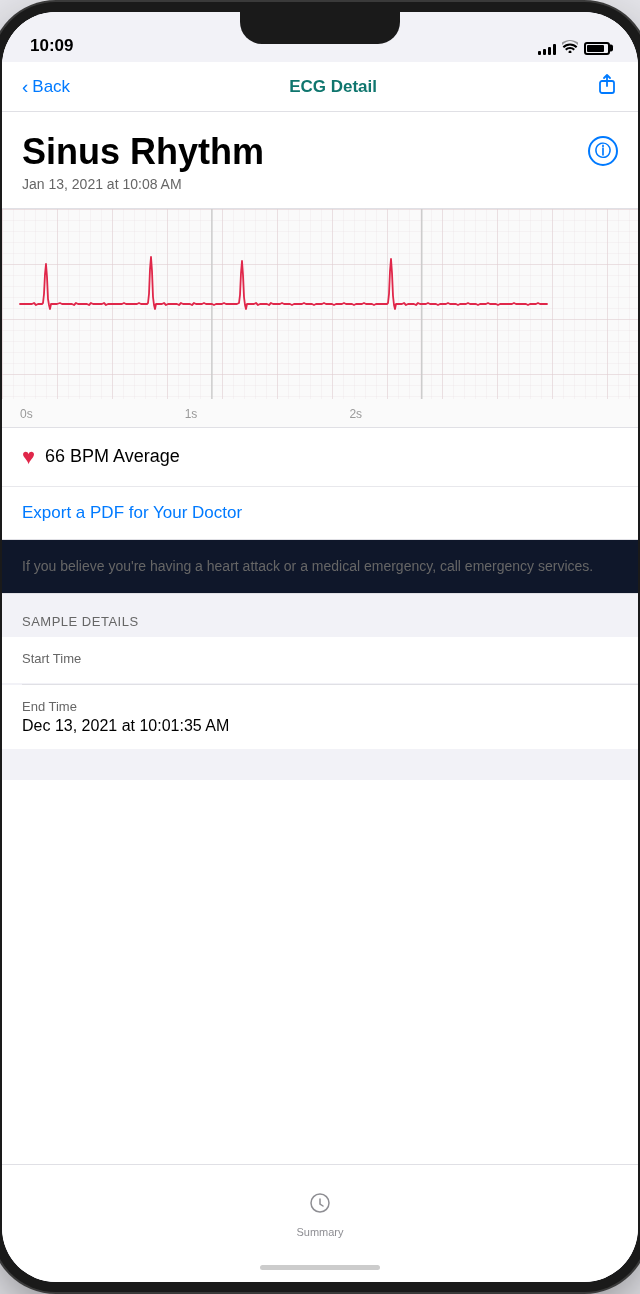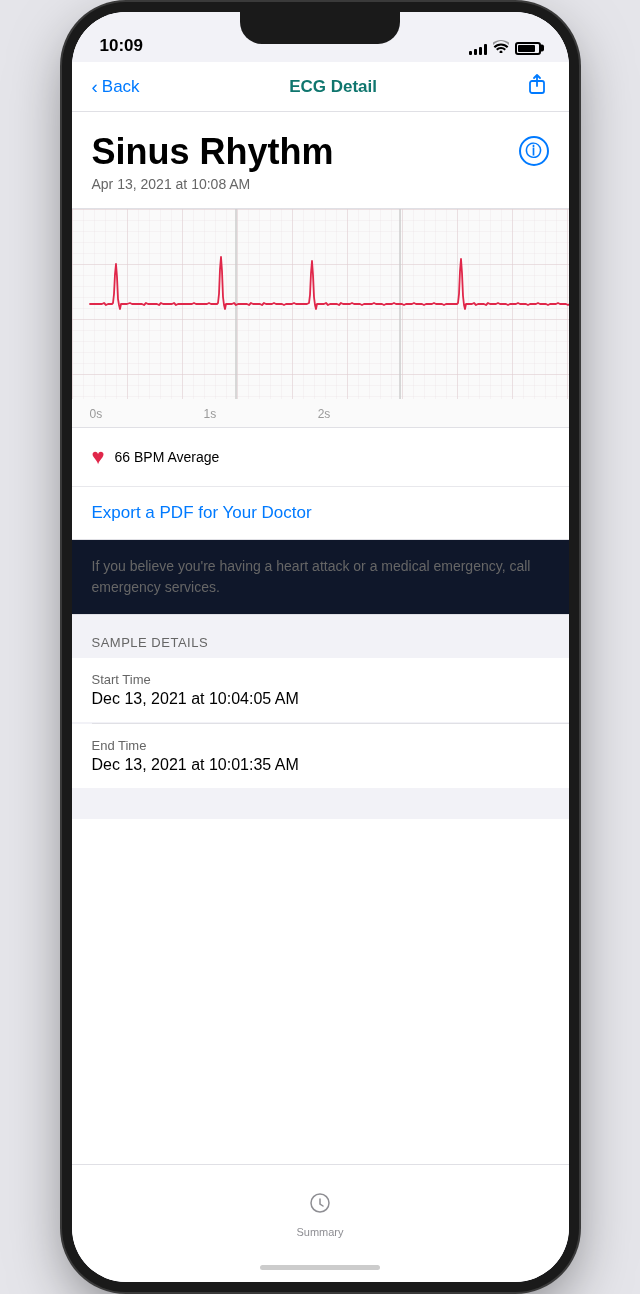--- a/index.html
+++ b/index.html
@@ -7,21 +7,21 @@
     body {
       width: 640px;
       min-height: 1294px;
       background: #e5e5ea;
       font-family: -apple-system, 'SF Pro Display', 'Helvetica Neue', Arial, sans-serif;
       display: flex;
       justify-content: center;
       align-items: center;
     }
     .phone-shell {
-      width: 497px;
+      width: 636px;
       height: 1270px;
       background: #f2f2f7;
       border-radius: 54px;
       position: relative;
       overflow: hidden;
       box-shadow: 0 0 0 10px #1a1a1a, 0 0 0 12px #3a3a3a, 0 20px 60px rgba(0,0,0,0.5);
     }
     
     .notch {
       position: absolute;
@@ -151,33 +151,34 @@
       position: absolute; top: 0; left: 0; right: 0; bottom: 0;
     }
     .ecg-labels {
       position: absolute;
       bottom: 6px;
       left: 0; right: 0;
       display: flex;
       padding: 0 18px;
       font-size: 12px;
       color: #999;
+      gap: 20px;
     }
 
     
     .bpm-section {
       background: #fff;
       padding: 16px 20px;
       display: flex;
       align-items: center;
       gap: 10px;
       border-bottom: 1px solid #e8e8ec;
     }
     .heart-icon { font-size: 22px; }
-    .bpm-text { font-size: 14px; color: #000; }
+    .bpm-text { font-size: 18px; color: #000; }
 
     
     .description-section {
       background: #fff;
       padding: 16px 20px;
       border-bottom: 1px solid #e0e0e5;
     }
     .description-text {
       font-size: 16px;
       color: #000;
@@ -338,21 +339,21 @@
           <path d="M11 2v11M8 5l3-3 3 3" stroke="#007aff" stroke-width="1.8" stroke-linecap="round" stroke-linejoin="round"></path>
         </svg>
       </div>
     </div>
 
     <div class="content">
 
       <div class="header-section">
         <div class="header-left">
           <div class="rhythm-title">Sinus Rhythm</div>
-          <div class="rhythm-date">Apr 13, 2021 at 10:08 AM</div>
+          <div class="rhythm-date">Jan 13, 2021 at 10:08 AM</div>
         </div>
         <div class="info-btn">
           <span>ⓘ</span>
         </div>
       </div>
 
       <div class="ecg-chart-container">
         <svg class="ecg-grid" width="100%" height="100%" xmlns="http://www.w3.org/2000/svg">
 
           <rect width="100%" height="100%" fill="#fafafa"></rect>
@@ -441,21 +442,20 @@
       </div>
 
       <div class="disclaimer-section">
         <p class="disclaimer-text">If you believe you're having a heart attack or a medical emergency, call emergency services.</p>
       </div>
 
       <div class="sample-details-section">
         <div class="sample-details-label">SAMPLE DETAILS</div>
         <div class="detail-card">
           <div class="detail-card-label">Start Time</div>
-          <div class="detail-card-value">Dec 13, 2021 at 10:04:05 AM</div>
         </div>
         <div style="height:1px; background:#e0e0e5; margin: 0 0 0 20px;"></div>
         <div class="detail-card">
           <div class="detail-card-label">End Time</div>
           <div class="detail-card-value">Dec 13, 2021 at 10:01:35 AM</div>
         </div>
         <div style="height: 30px; background: #f2f2f7;"></div>
       </div>
 
     </div>

